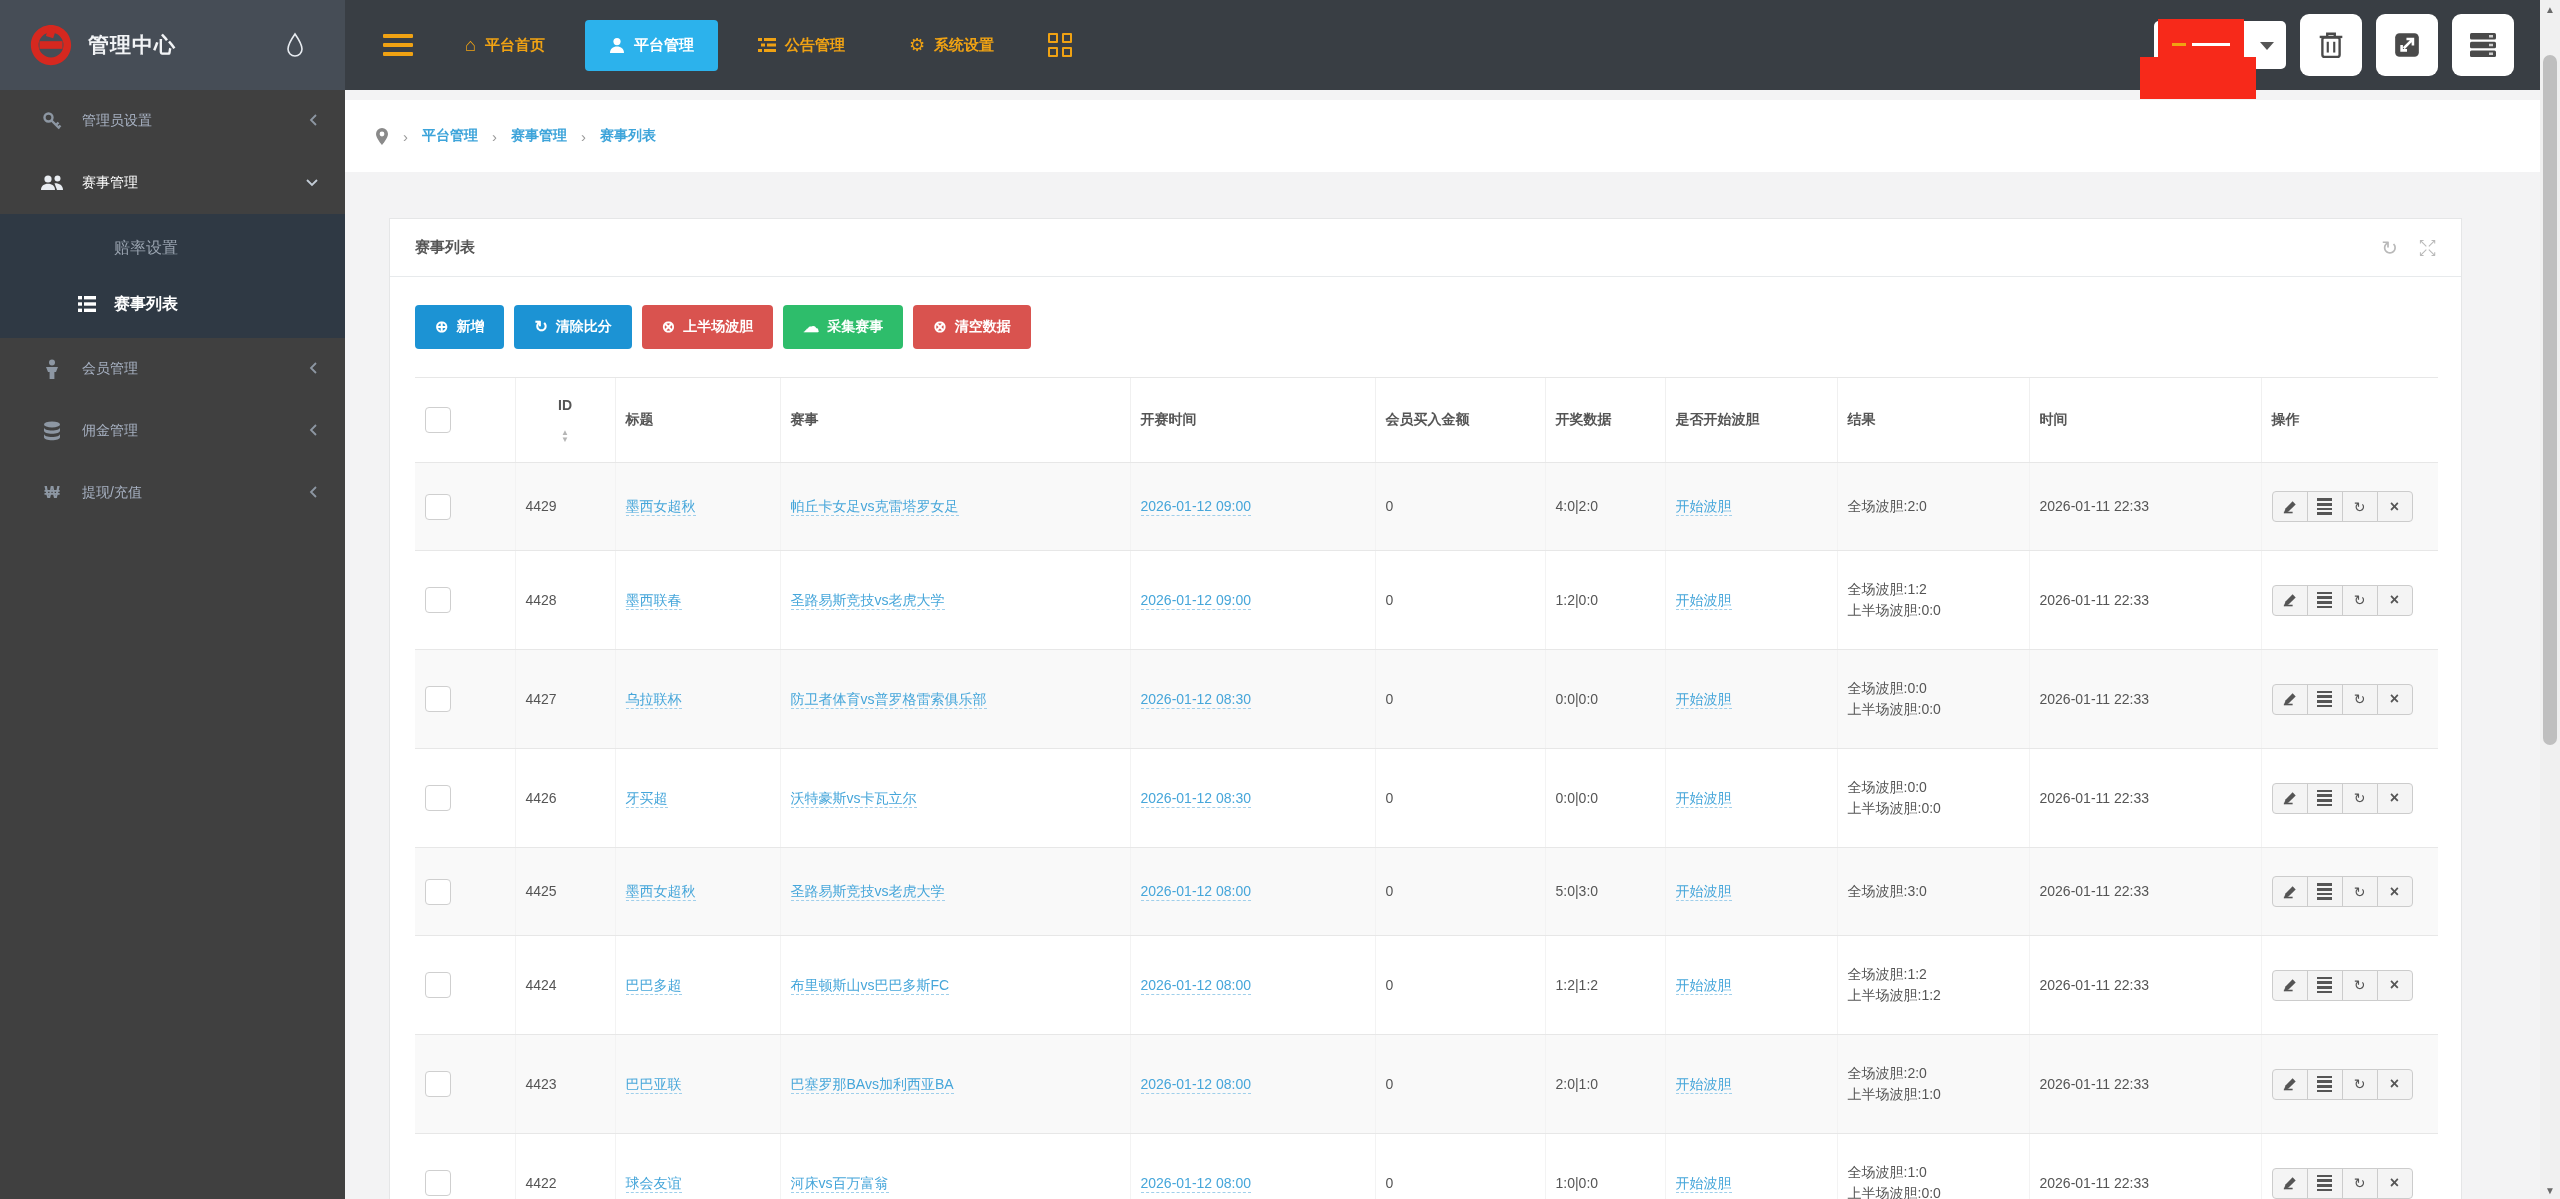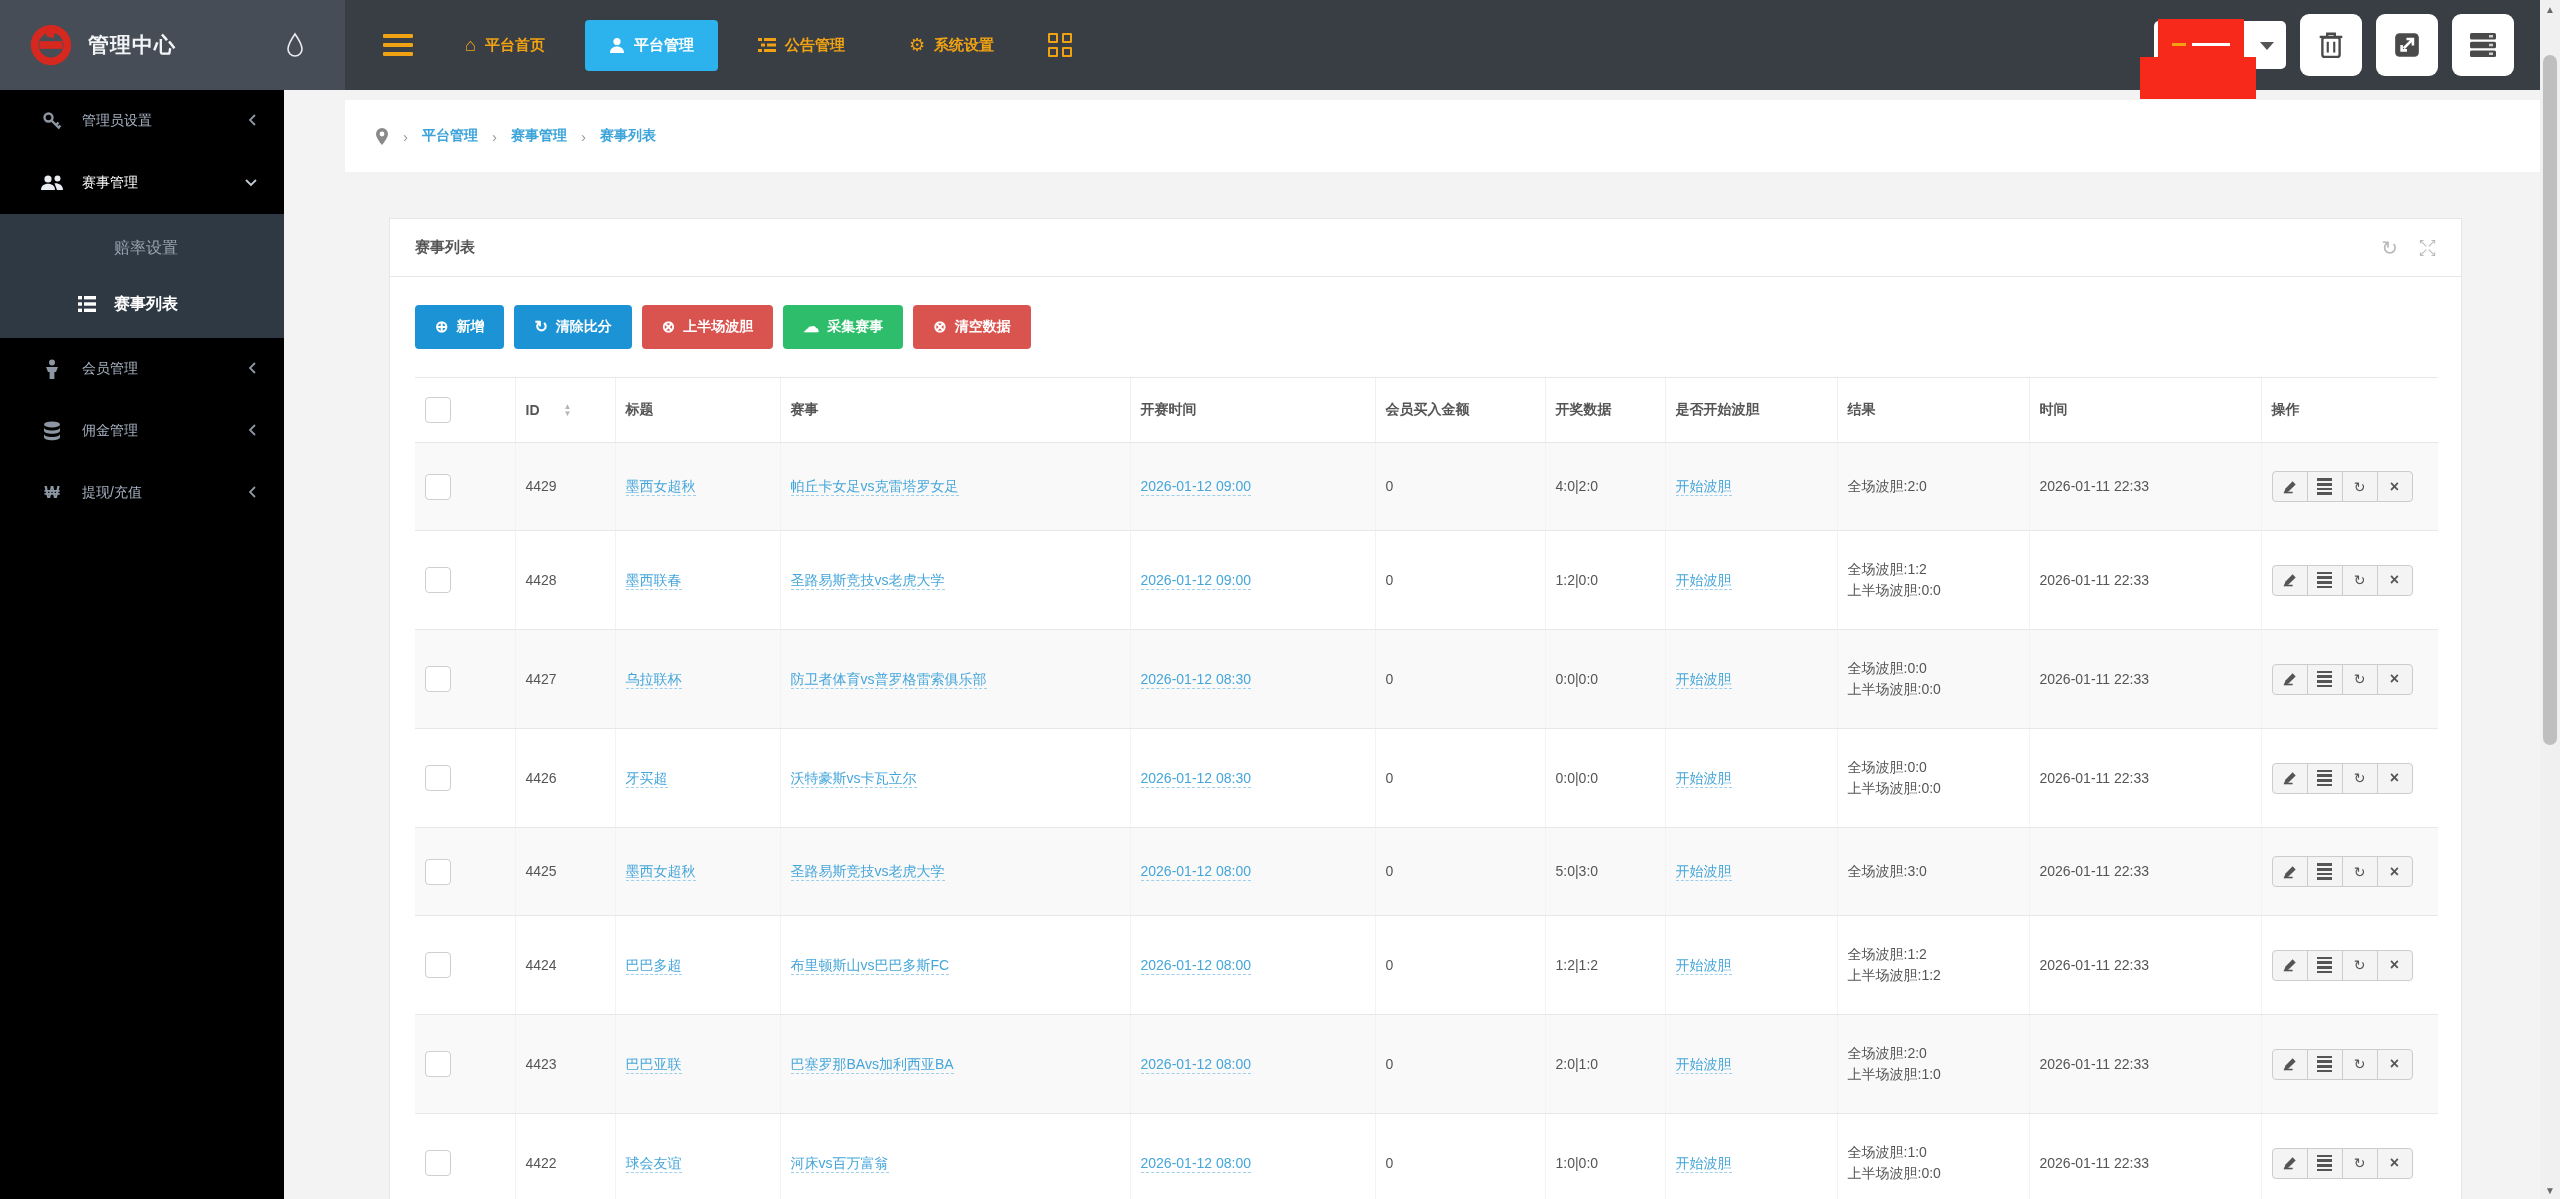--- a/index.html
+++ b/index.html
@@ -36,21 +36,21 @@
     align-items:center; justify-content:center; cursor:pointer; }
 
   
   .scrollbar { position:absolute; top:0; right:0; width:20px; height:1199px; background:#f0f0f0; z-index:50; }
   .sb-arrow { position:absolute; left:0; width:20px; height:18px; display:flex; align-items:center;
     justify-content:center; font-size:10px; color:#6a6a6a; }
   .sb-up { top:0; } .sb-down { bottom:0; }
   .sb-thumb { position:absolute; left:3px; top:55px; width:14px; height:690px; background:#bfbfbf; border-radius:7px; }
 
   
-  .sidebar { position:absolute; top:90px; left:0; bottom:0; width:284px; background:#000000; }
+  .sidebar { position:absolute; top:90px; left:0; bottom:0; width:345px; background:#404040; }
   .side-item { display:flex; align-items:center; height:62px; padding:0 26px 0 40px; color:#a7b1c2;
     font-size:14px; cursor:pointer; }
   .side-item .s-icon { width:24px; margin-right:18px; display:flex; justify-content:center; flex:none; }
   .side-item .chev { margin-left:auto; }
   .side-item.open { color:#fff; }
   .submenu { background:#2f3944; padding:6px 0; }
   .sub-item { display:flex; align-items:center; height:56px; padding:0 26px 0 76px; color:#98a2ae;
     font-size:16px; cursor:pointer; }
   .sub-item .s-icon { width:22px; margin-right:16px; display:flex; justify-content:center; flex:none; }
   .sub-item.active { color:#fff; font-weight:bold; }
@@ -82,21 +82,21 @@
   table { width:100%; border-collapse:collapse; table-layout:fixed; }
   th { text-align:left; font-size:14px; color:#555; padding:19px 10px; border-top:1px solid #e7e7e7;
     border-bottom:1px solid #e7e7e7; border-left:1px solid #f0f0f0; font-weight:bold; }
   th:first-child { border-left:none; }
   td { padding:28px 10px; font-size:14px; color:#555; line-height:21px; border-bottom:1px solid #e7e7e7;
     border-left:1px solid #f3f3f3; vertical-align:middle; }
   td:first-child { border-left:none; }
   tbody tr:nth-child(odd) { background:#f9f9f9; }
   .tlink { color:#46a6da; text-decoration:none; border-bottom:1px dashed #9fcfeb; padding-bottom:1px; cursor:pointer; }
   .checkbox { width:26px; height:26px; background:#fff; border:1px solid #cfcfcf; border-radius:4px; cursor:pointer; }
-  .id-head { display:flex; align-items:center; gap:24px; }
+  .id-head { display:flex; align-items:center; gap:16px;flex-direction:column; }
   .sort-stack { display:flex; flex-direction:column; font-size:8px; line-height:7px; color:#b5b5b5; cursor:pointer; }
 
   .btn-group { display:inline-flex; }
   .op-btn { width:36px; height:31px; background:#f4f4f4; border:1px solid #cccccc; margin-left:-1px;
     display:flex; align-items:center; justify-content:center; cursor:pointer; color:#555; font-size:14px; padding:0; }
   .op-btn:first-child { border-radius:4px 0 0 4px; margin-left:0; }
   .op-btn:last-child { border-radius:0 4px 4px 0; }
   .bars4 { display:flex; flex-direction:column; gap:2px; width:15px; }
   .bars4 i { height:2.6px; background:#555; }
   .op-x { font-weight:bold; font-size:16px; }

